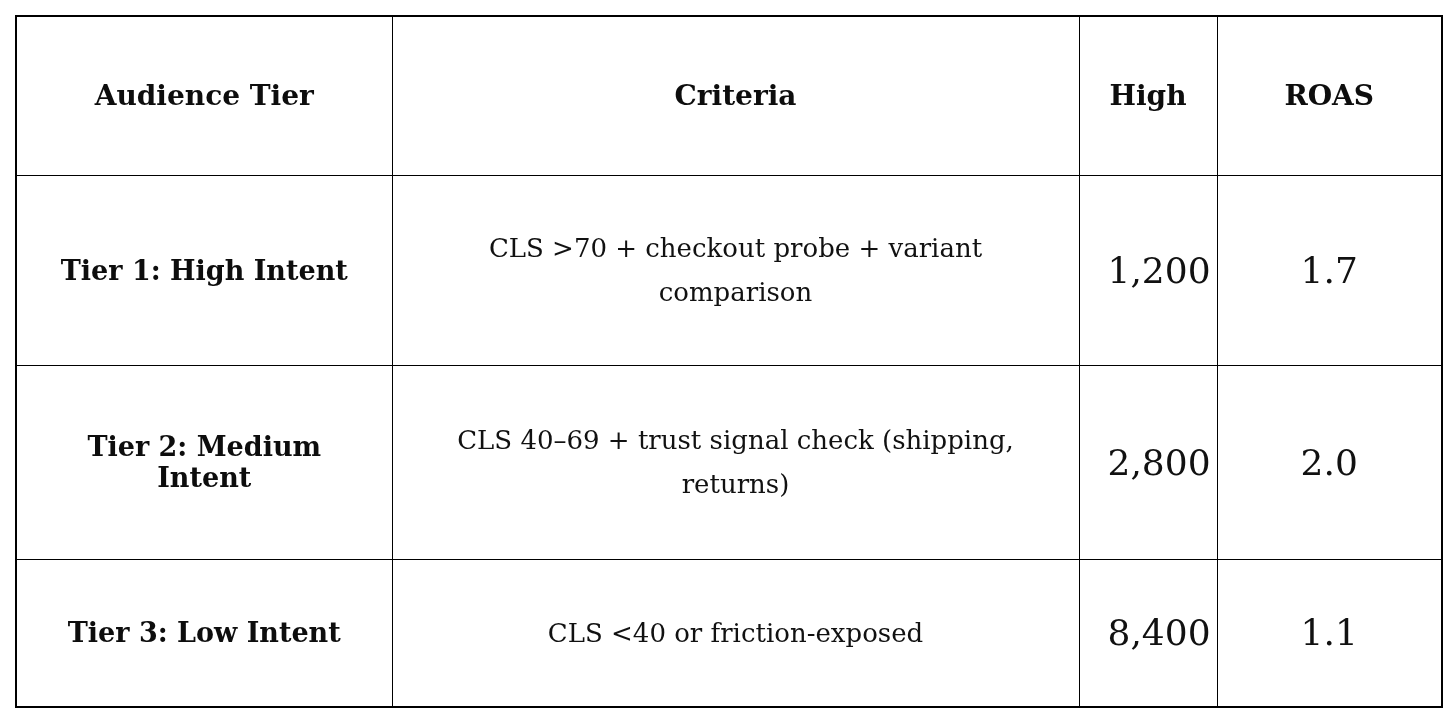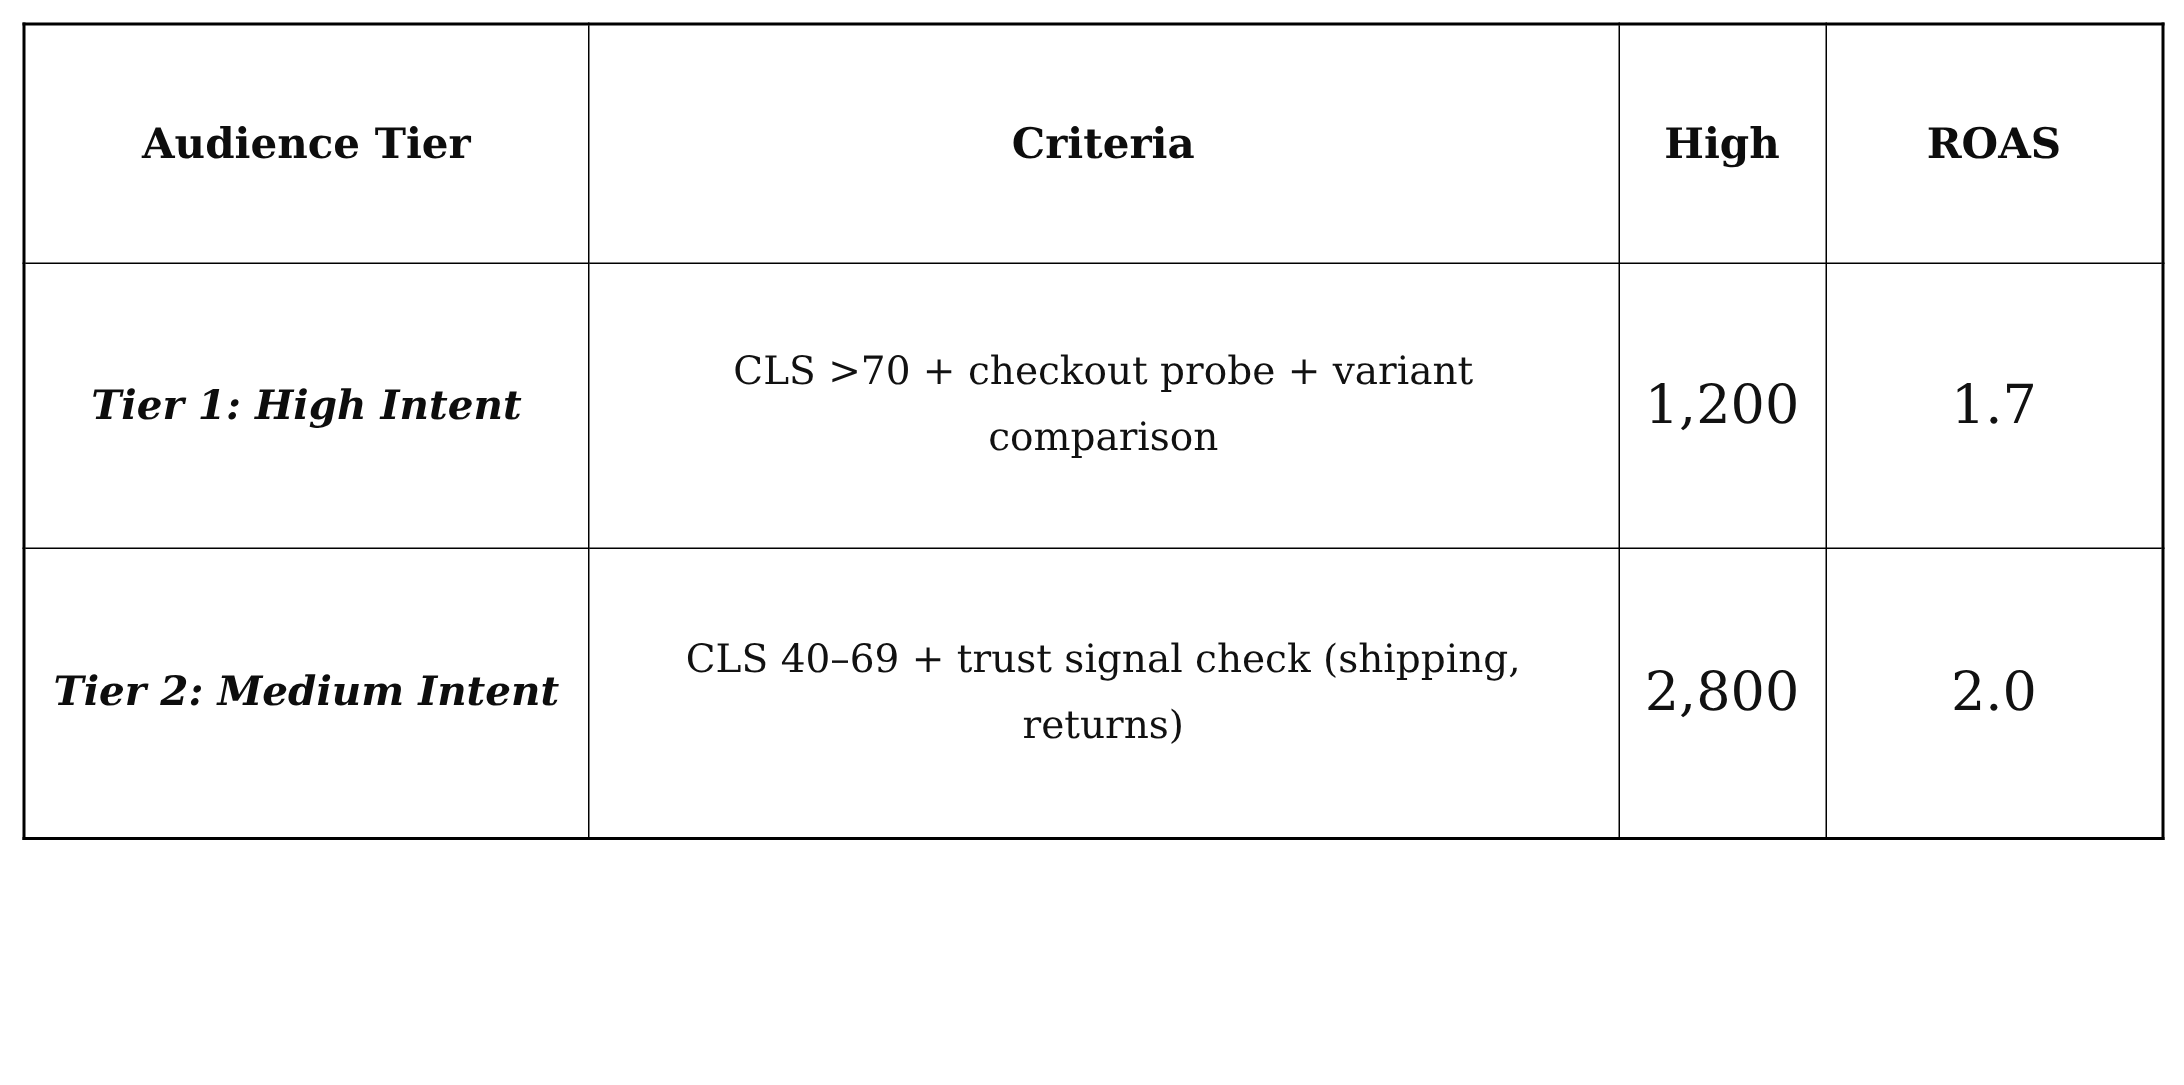--- a/index.html
+++ b/index.html
@@ -21,21 +21,21 @@
     width: 1426px;
     table-layout: fixed;
     background: #ffffff;
   }
   table.doc-table th,
   table.doc-table td {
     border: 1.5px solid #000000;
     text-align: center;
     vertical-align: middle;
     box-sizing: border-box;
-    padding: 8px 12px;
+    padding: 8px 28px;
   }
   table.doc-table {
     border: 2px solid #000000;
   }
   col.c-tier  { width: 376px; }
   col.c-crit  { width: 687px; }
   col.c-size  { width: 138px; }
   col.c-roas  { width: 225px; }
 
   tr.header-row    { height: 159px; }
@@ -45,21 +45,20 @@
 
   th.header-cell {
     font-size: 28px;
     font-weight: bold;
     color: #0d0d0d;
   }
   td.cell-tier {
     font-size: 27px;
     font-weight: bold;
     color: #0d0d0d;
-    font-style: italic;
   }
   td.cell-criteria {
     font-size: 26px;
     font-weight: normal;
     white-space: pre-line;
     line-height: 1.7;
   }
   td.cell-size,
   td.cell-roas {
     font-size: 36px;
@@ -93,15 +92,21 @@
         <td class="cell-size">1,200</td>
         <td class="cell-roas">1.7</td>
       </tr>
       <tr class="row-2">
         <td class="cell-tier">Tier 2: Medium Intent</td>
         <td class="cell-criteria">CLS 40–69 + trust signal check (shipping,
 returns)</td>
         <td class="cell-size">2,800</td>
         <td class="cell-roas">2.0</td>
       </tr>
+      <tr class="row-3">
+        <td class="cell-tier">Tier 3: Low Intent</td>
+        <td class="cell-criteria">CLS &lt;40 or friction-exposed</td>
+        <td class="cell-size">8,400</td>
+        <td class="cell-roas">1.1</td>
+      </tr>
     </tbody>
   </table>
 </div>
 
 </body></html>

